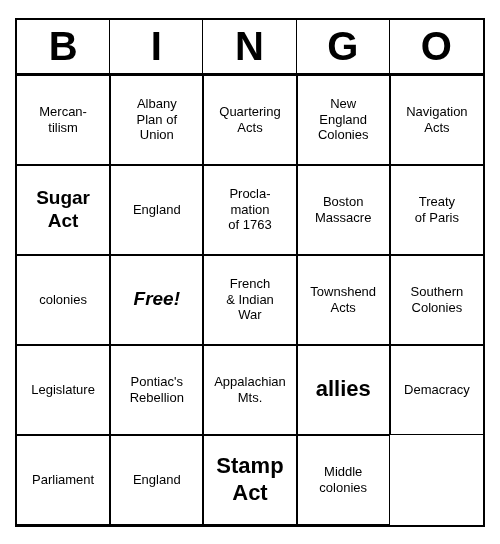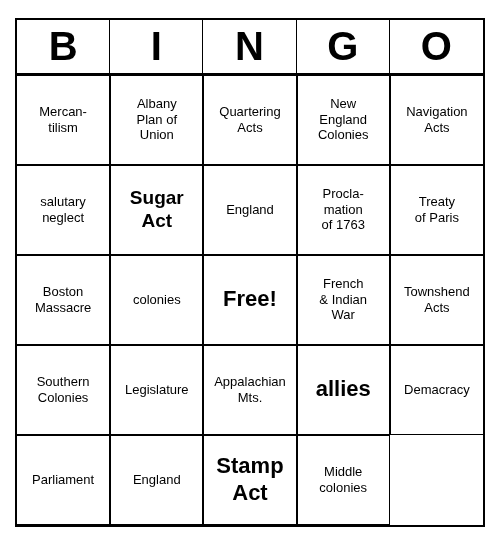--- a/index.html
+++ b/index.html
@@ -66,22 +66,23 @@
     .bingo-cell:nth-child(5n+1) {
       border-left: none;
     }
 
     .cell-text {
       display: block;
       text-align: center;
     }
 
     .free-cell {
-      font-size: 22px;
+      font-size: 19px;
       font-weight: bold;
+      font-style: italic;
     }
 
     .large-text {
       font-size: 22px;
       font-weight: bold;
       text-align: center;
     }
 
     .medium-large {
       font-size: 19px;
@@ -109,54 +110,54 @@
       <div class="bingo-cell">
         <span class="cell-text">Quartering<br>Acts</span>
       </div>
       <div class="bingo-cell">
         <span class="cell-text">New<br>England<br>Colonies</span>
       </div>
       <div class="bingo-cell">
         <span class="cell-text">Navigation<br>Acts</span>
       </div>
       <div class="bingo-cell">
-        <span class="cell-text">salutary<br>neglect</span>
-      </div>
-      <div class="bingo-cell">
         <span class="cell-text medium-large">Sugar<br>Act</span>
       </div>
       <div class="bingo-cell">
         <span class="cell-text">England</span>
       </div>
       <div class="bingo-cell">
         <span class="cell-text">Procla-<br>mation<br>of 1763</span>
       </div>
       <div class="bingo-cell">
-        <span class="cell-text">Treaty<br>of Paris</span>
+        <span class="cell-text">Boston<br>Massacre</span>
       </div>
       <div class="bingo-cell">
-        <span class="cell-text">Boston<br>Massacre</span>
+        <span class="cell-text">Treaty<br>of Paris</span>
       </div>
       <div class="bingo-cell">
         <span class="cell-text">colonies</span>
       </div>
       <div class="bingo-cell">
         <span class="cell-text free-cell">Free!</span>
       </div>
       <div class="bingo-cell">
         <span class="cell-text">French<br>&amp; Indian<br>War</span>
       </div>
       <div class="bingo-cell">
         <span class="cell-text">Townshend<br>Acts</span>
       </div>
       <div class="bingo-cell">
         <span class="cell-text">Southern<br>Colonies</span>
       </div>
       <div class="bingo-cell">
         <span class="cell-text">Legislature</span>
+      </div>
+      <div class="bingo-cell">
+        <span class="cell-text">Pontiac's<br>Rebellion</span>
       </div>
       <div class="bingo-cell">
         <span class="cell-text">Appalachian<br>Mts.</span>
       </div>
       <div class="bingo-cell">
         <span class="cell-text large-text">allies</span>
       </div>
       <div class="bingo-cell">
         <span class="cell-text">Demacracy</span>
       </div>

